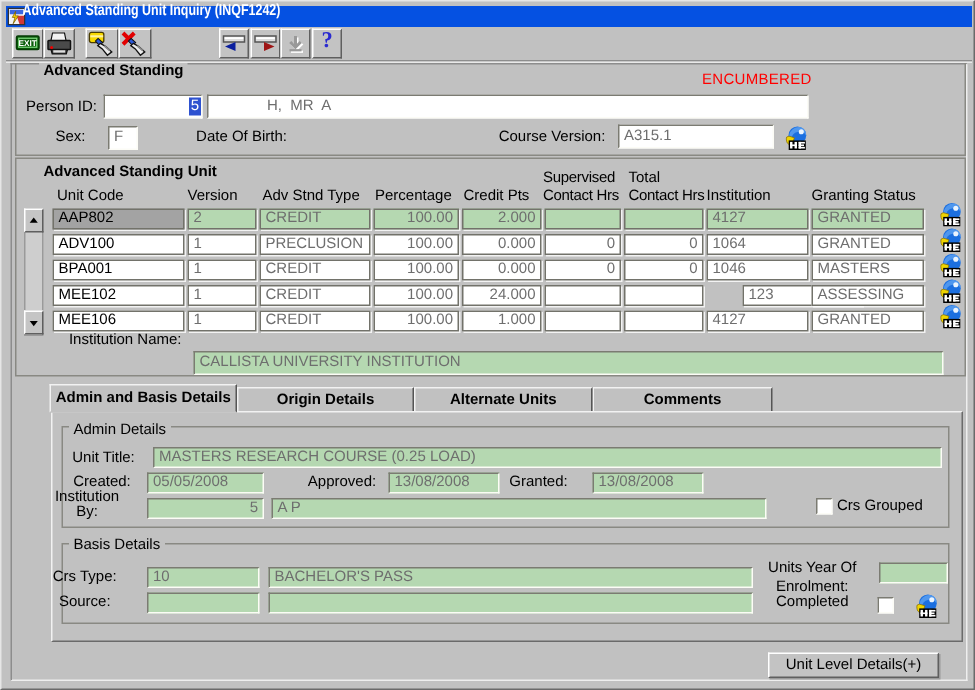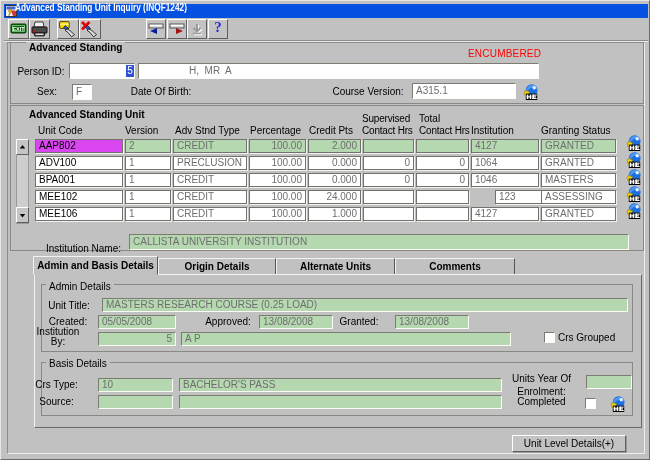--- a/index.html
+++ b/index.html
@@ -91,21 +91,21 @@
 <div class="abs" style="left:3px;top:39px;width:644px;height:1px;background:#8d8d8d"></div>
 <div class="abs" style="left:3px;top:40px;width:644px;height:1px;background:#e9e9e9"></div>
 
 <div class="abs" style="left:6px;top:41px;width:638px;height:412px;border:1px solid;border-color:#8d8d8d #eee #eee #8d8d8d"></div>
 
 <div class="frame" style="left:9px;top:41px;width:634px;height:62px;border-top:none"></div>
 <div class="flab b" style="left:25px;top:41px">Advanced Standing</div>
 <div class="lbl lr" style="left:15px;top:65px;width:50px">Person ID:</div>
 <div class="fld" style="left:68px;top:62px;width:66px;height:16px"></div>
 <div class="abs" style="left:125px;top:64px;width:8px;height:12px;background:#2e52d0;color:#fff;font-size:10px;line-height:12px;text-align:center">5</div>
-<div class="fld" style="left:137px;top:62px;width:401px;height:16px;padding-left:50px">H,&nbsp; MR&nbsp; A</div>
+<div class="fld" style="left:137px;top:62px;width:401px;height:16px;padding-left:39px">H,&nbsp; MR&nbsp; A</div>
 <div class="lbl" style="left:467px;top:47px;color:#f00;letter-spacing:0.2px">ENCUMBERED</div>
 <div class="lbl lr" style="left:30px;top:85px;width:32px">Sex:</div>
 <div class="fld" style="left:71px;top:83px;width:20px;height:16px">F</div>
 <div class="lbl lr" style="left:120px;top:85px;width:80px">Date Of Birth:</div>
 <div class="lbl lr" style="left:330px;top:85px;width:74px">Course Version:</div>
 <div class="fld" style="left:411px;top:82px;width:104px;height:16px">A315.1</div>
 <svg class="abs he" style="left:521px;top:83px" width="16" height="16" viewBox="0 0 16 16">
       <circle cx="9.6" cy="6.2" r="5.9" fill="#1b6fe0"></circle>
       <path d="M4 8.5 Q3.6 3.5 8 1.2 Q13 -0.5 15.2 4 L15.4 6.5 Q14 3 10 3.8 Q5.5 4.8 5.6 9.5 Z" fill="#4f97ee"></path>
       <circle cx="12.2" cy="3.8" r="1.7" fill="#eaf4ff"></circle>
@@ -136,21 +136,21 @@
 
 <div class="abs" style="left:15px;top:138px;width:13px;height:85px;background:#cecece;border:1px solid #9a9a9a"></div>
 <div class="abs sbtn" style="left: 15px; top: 138px; width: 13px; height: 16px; background: rgb(197, 197, 197); border-width: 1px; border-style: solid; border-color: rgb(255, 255, 255) rgb(95, 95, 95) rgb(95, 95, 95) rgb(255, 255, 255); border-image: initial;"><svg width="11" height="14" viewBox="0 0 11 14">
         <path d="M5.5 5 L8.2 8.5 L2.8 8.5 Z" fill="#000"></path>
       </svg></div>
 <div class="abs sbtn2" style="left: 15px; top: 206px; width: 13px; height: 16px; background: rgb(197, 197, 197); border-width: 1px; border-style: solid; border-color: rgb(255, 255, 255) rgb(95, 95, 95) rgb(95, 95, 95) rgb(255, 255, 255); border-image: initial;"><svg width="11" height="14" viewBox="0 0 11 14">
         <path d="M5.5 9.5 L2.8 6 L8.2 6 Z" fill="#000"></path>
       </svg></div>
 
 <div id="rows">
-      <div class="tc" style="left:34px;top:138px;width:88px;background:#d946ef;color:#000;">AAP802</div>
+      <div class="tc" style="left:34px;top:138px;width:88px;background:#a3a3a3;color:#000;">AAP802</div>
       <div class="tc" style="left:124px;top:138px;width:46px;background:#b5d8b1;">2</div>
       <div class="tc" style="left:172px;top:138px;width:74px;background:#b5d8b1;">CREDIT</div>
       <div class="tc r" style="left:248px;top:138px;width:57px;background:#b5d8b1;">100.00</div>
       <div class="tc r" style="left:307px;top:138px;width:53px;background:#b5d8b1;">2.000</div>
       <div class="tc r" style="left:362px;top:138px;width:51px;background:#b5d8b1;"></div>
       <div class="tc r" style="left:415px;top:138px;width:53px;background:#b5d8b1;"></div>
       <div class="tc" style="left:470px;top:138px;width:68px;background:#b5d8b1;">4127</div>
       <div class="tc" style="left:540px;top:138px;width:75px;background:#b5d8b1;">GRANTED</div>
       <svg class="abs he" style="left:624px;top:134px" width="16" height="16" viewBox="0 0 16 16">
         <circle cx="9.6" cy="6.2" r="5.9" fill="#1b6fe0"></circle>
@@ -253,21 +253,21 @@
         <rect x="4.7" y="10.6" width="1.6" height="4.4" fill="#fff"></rect>
         <rect x="7.7" y="10.6" width="1.6" height="4.4" fill="#fff"></rect>
         <rect x="4.7" y="12.3" width="4.6" height="1.1" fill="#fff"></rect>
         <rect x="10.4" y="10.6" width="1.6" height="4.4" fill="#fff"></rect>
         <rect x="10.4" y="10.6" width="4.2" height="1.1" fill="#fff"></rect>
         <rect x="10.4" y="12.3" width="3.6" height="1.1" fill="#fff"></rect>
         <rect x="10.4" y="13.9" width="4.2" height="1.1" fill="#fff"></rect>
       </svg>
     </div>
 
-<div class="lbl lr" style="left:40px;top:242px;width:85px">Institution Name:</div>
+<div class="lbl lr" style="left:40px;top:220px;width:85px">Institution Name:</div>
 <div class="fld gfld" style="left:128px;top:233px;width:500px;height:16px">CALLISTA UNIVERSITY INSTITUTION</div>
 
 <div class="tab" style="left:157px;top:257px;width:118px;height:17px;line-height:16px">Origin Details</div>
 <div class="tab" style="left:394px;top:257px;width:120px;height:17px;line-height:16px">Comments</div>
 <div class="tab" style="left:275px;top:257px;width:119px;height:17px;line-height:16px">Alternate Units</div>
 <div class="abs" style="left:33px;top:273px;width:608px;height:154px;background:#c1c1c1;border:1px solid;border-color:#f2f2f2 #6a6a6a #6a6a6a #f2f2f2"></div>
 <div class="tab" style="left:32px;top:255px;width:125px;height:19px;line-height:18px;border-bottom:1px solid #c1c1c1">Admin and Basis Details</div>
 
 <div class="frame" style="left:40px;top:283px;width:592px;height:68px"></div>
 <div class="flab" style="left:45px;top:280px">Admin Details</div>

